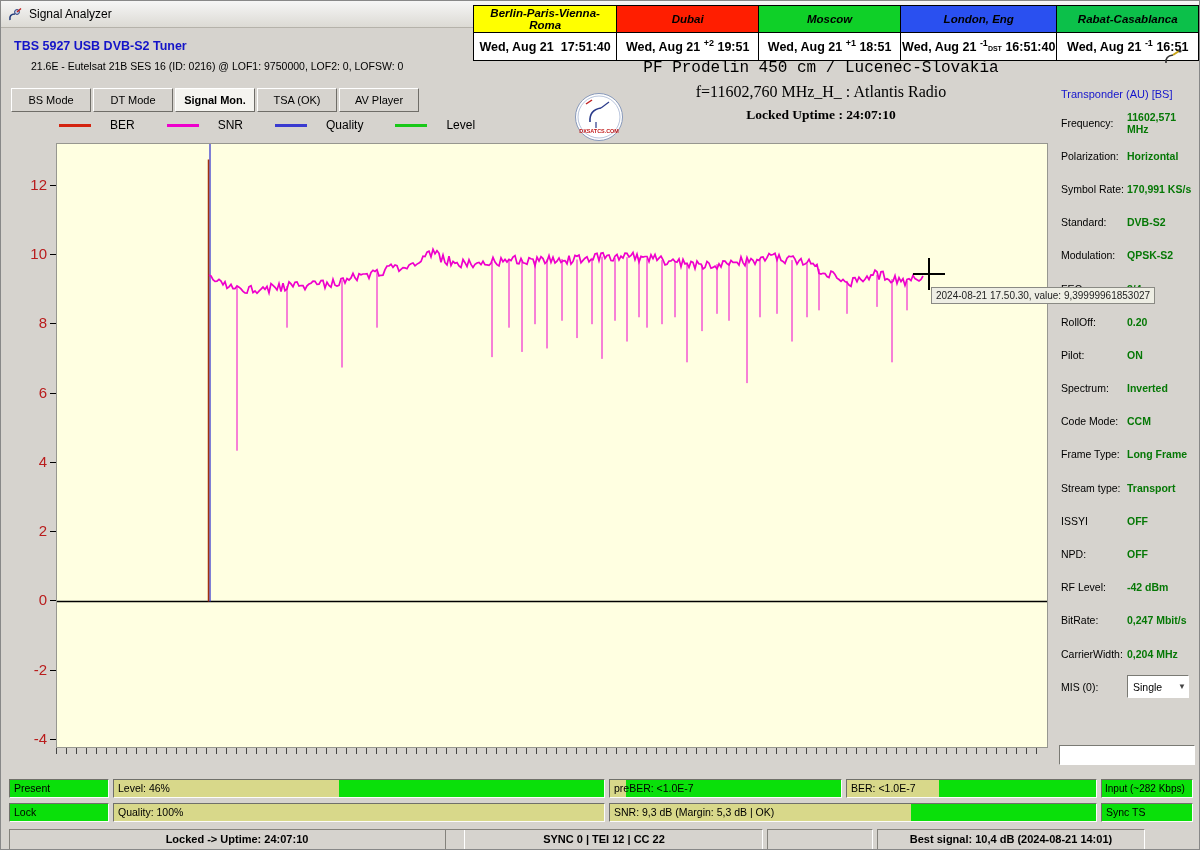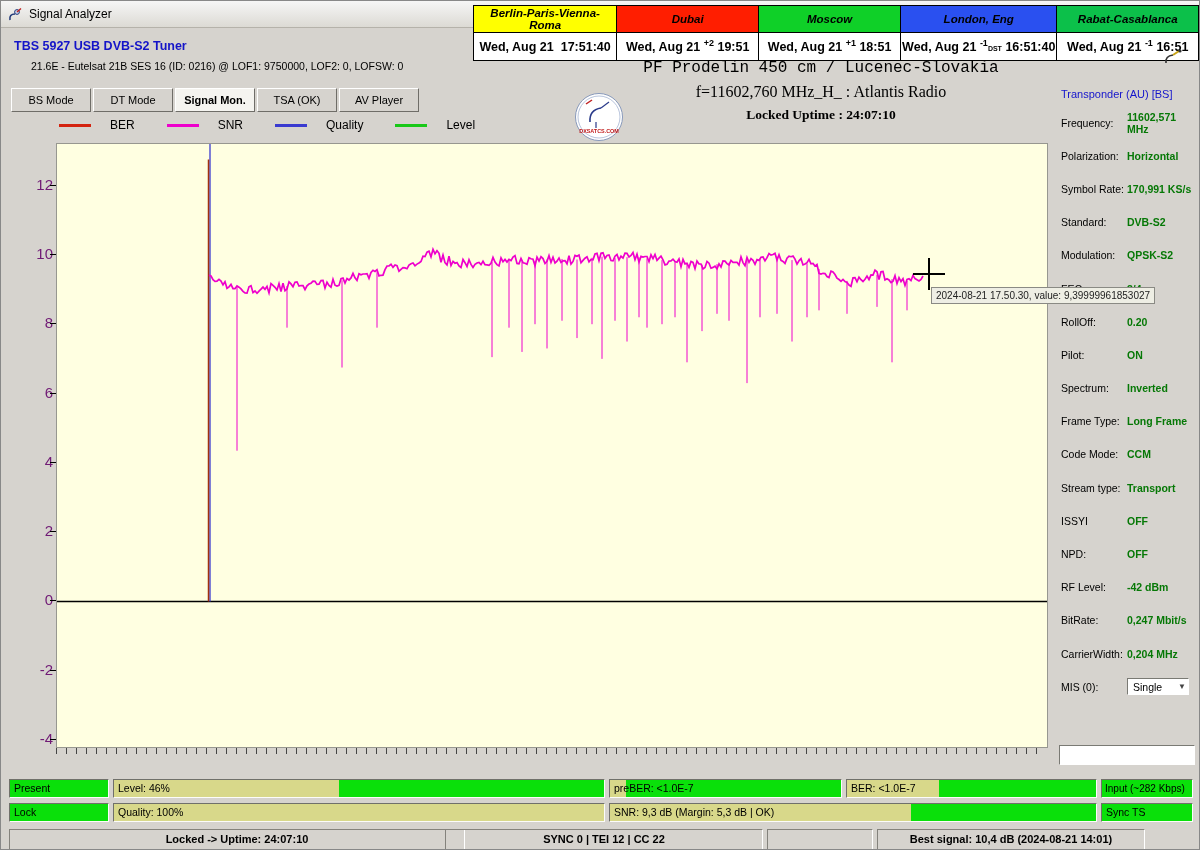--- a/index.html
+++ b/index.html
@@ -39,34 +39,34 @@
   .leg-line{width:32px;height:3px;}
   .leg-lab{font-size:12px;color:#000;margin-left:11px;}
 
   
   #logo{left:574px;top:92px;width:48px;height:48px;border-radius:50%;background:#fff;border:1px solid #8899bb;box-sizing:border-box;z-index:3;}
 
   
   #plot{left:55px;top:142px;width:990px;height:603px;background:#ffffe1;border:1px solid #979790;box-sizing:content-box;z-index:1;}
   #plot svg{position:absolute;left:0;top:0;}
   #tickstrip{left:55px;top:747px;width:990px;height:6px;background:repeating-linear-gradient(to right,#444 0,#444 1px,transparent 1px,transparent 10px);}
-  .ylab{position:absolute;left:8px;width:44px;text-align:right;font-size:15px;color:#701a75;}
+  .ylab{position:absolute;left:2px;width:44px;text-align:right;font-size:15px;color:#b91c1c;}
   .ytick{position:absolute;left:49px;width:6px;height:1px;background:#000;}
 
   
   .xh{background:#000;z-index:6;}
   #tooltip{left:930px;top:286px;height:15px;line-height:15px;font-size:10px;padding:0 4px;background:#eeeee4;border:1px solid #8a8a84;white-space:nowrap;z-index:7;color:#222;}
 
   
   #panel{left:1056px;top:85px;width:140px;z-index:2;}
   #panel-title{font-size:11px;color:#1414cc;margin:2px 0 6px 4px;}
   .t-row{height:33.2px;display:flex;align-items:center;padding-left:4px;}
   .t-lab{width:66px;font-size:10.5px;color:#000;flex-shrink:0;}
   .t-val{font-size:10.5px;font-weight:bold;color:#067806;}
-  #mis-select{width:62px;height:17px;background:#fff;border:1px solid #7a7a74;border-right-color:#fff;border-bottom-color:#fff;font-size:10.5px;display:flex;align-items:center;justify-content:space-between;padding:0 2px 0 5px;box-sizing:border-box;}
+  #mis-select{width:62px;height:23px;background:#fff;border:1px solid #7a7a74;border-right-color:#fff;border-bottom-color:#fff;font-size:10.5px;display:flex;align-items:center;justify-content:space-between;padding:0 2px 0 5px;box-sizing:border-box;}
   #mis-select .arr{font-size:8px;color:#444;}
   #white-box{left:1058px;top:744px;width:136px;height:20px;background:#fff;border:1px solid #7a7a74;border-right-color:#fff;border-bottom-color:#fff;box-sizing:border-box;}
 
   
   .ind{position:absolute;height:19px;box-sizing:border-box;border:1px solid #70706a;border-right-color:#fcfcfa;border-bottom-color:#fcfcfa;background:#0ae00a;overflow:hidden;}
   .ind .bar-fill{position:absolute;left:0;top:0;bottom:0;background:#d8d88a;}
   .ind .bar-txt{position:absolute;left:4px;top:0;line-height:17px;font-size:10.5px;color:#000;white-space:nowrap;z-index:2;}
 
   
   .sb-seg{position:absolute;top:828px;height:21px;box-sizing:border-box;border:1px solid #84827c;border-right-color:#fff;border-bottom-color:#fff;text-align:center;font-size:11px;font-weight:bold;line-height:19px;color:#000;}
@@ -260,26 +260,26 @@
     </div>
   <div class="t-row">
       <span class="t-lab">Pilot:</span>
       <span class="t-val">ON</span>
     </div>
   <div class="t-row">
       <span class="t-lab">Spectrum:</span>
       <span class="t-val">Inverted</span>
     </div>
   <div class="t-row">
+      <span class="t-lab">Code Mode:</span>
+      <span class="t-val">CCM</span>
+    </div>
+  <div class="t-row">
       <span class="t-lab">Frame Type:</span>
       <span class="t-val">Long Frame</span>
-    </div>
-  <div class="t-row">
-      <span class="t-lab">Code Mode:</span>
-      <span class="t-val">CCM</span>
     </div>
   <div class="t-row">
       <span class="t-lab">Stream type:</span>
       <span class="t-val">Transport</span>
     </div>
   <div class="t-row">
       <span class="t-lab">ISSYI</span>
       <span class="t-val">OFF</span>
     </div>
   <div class="t-row">

